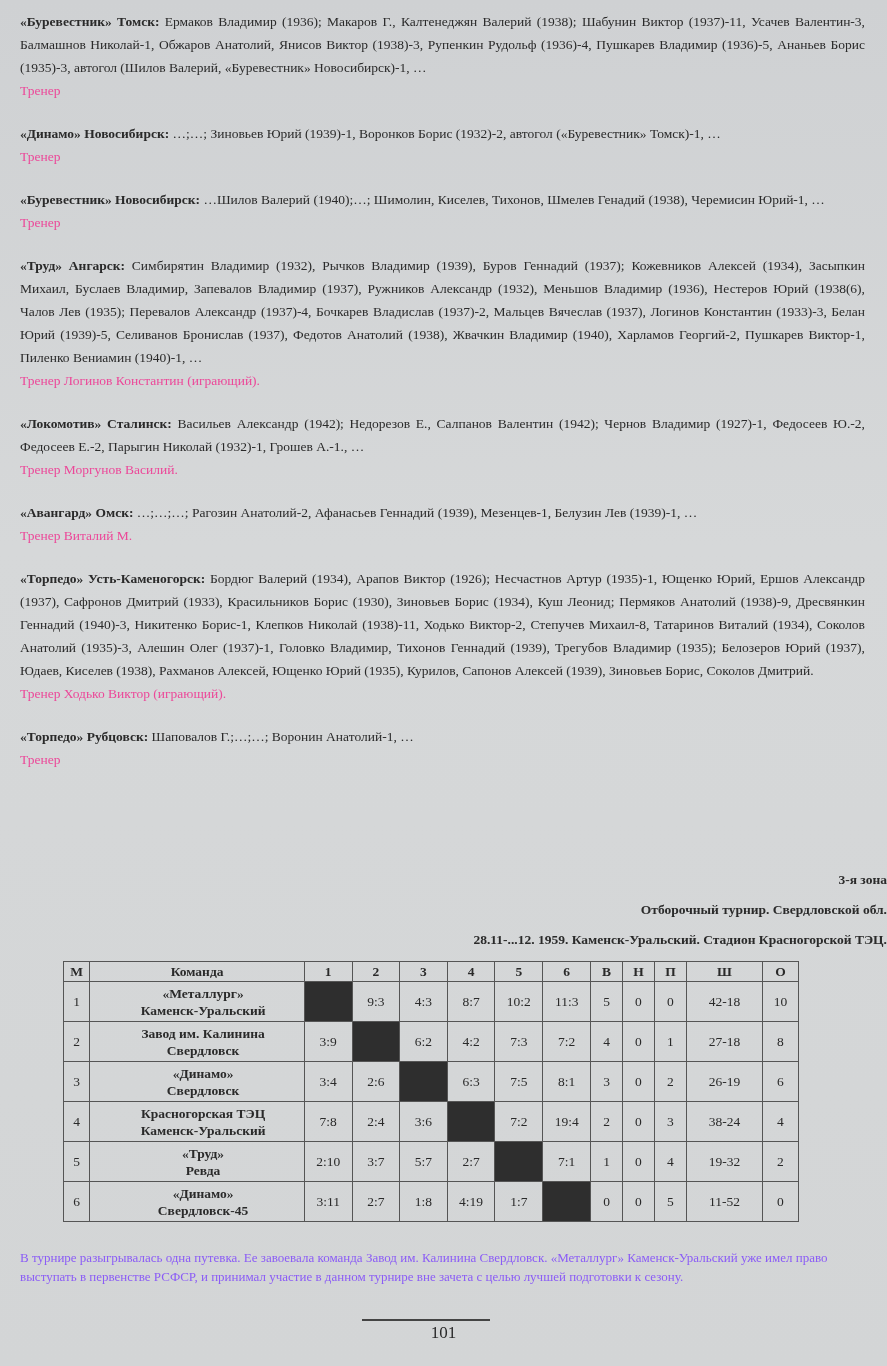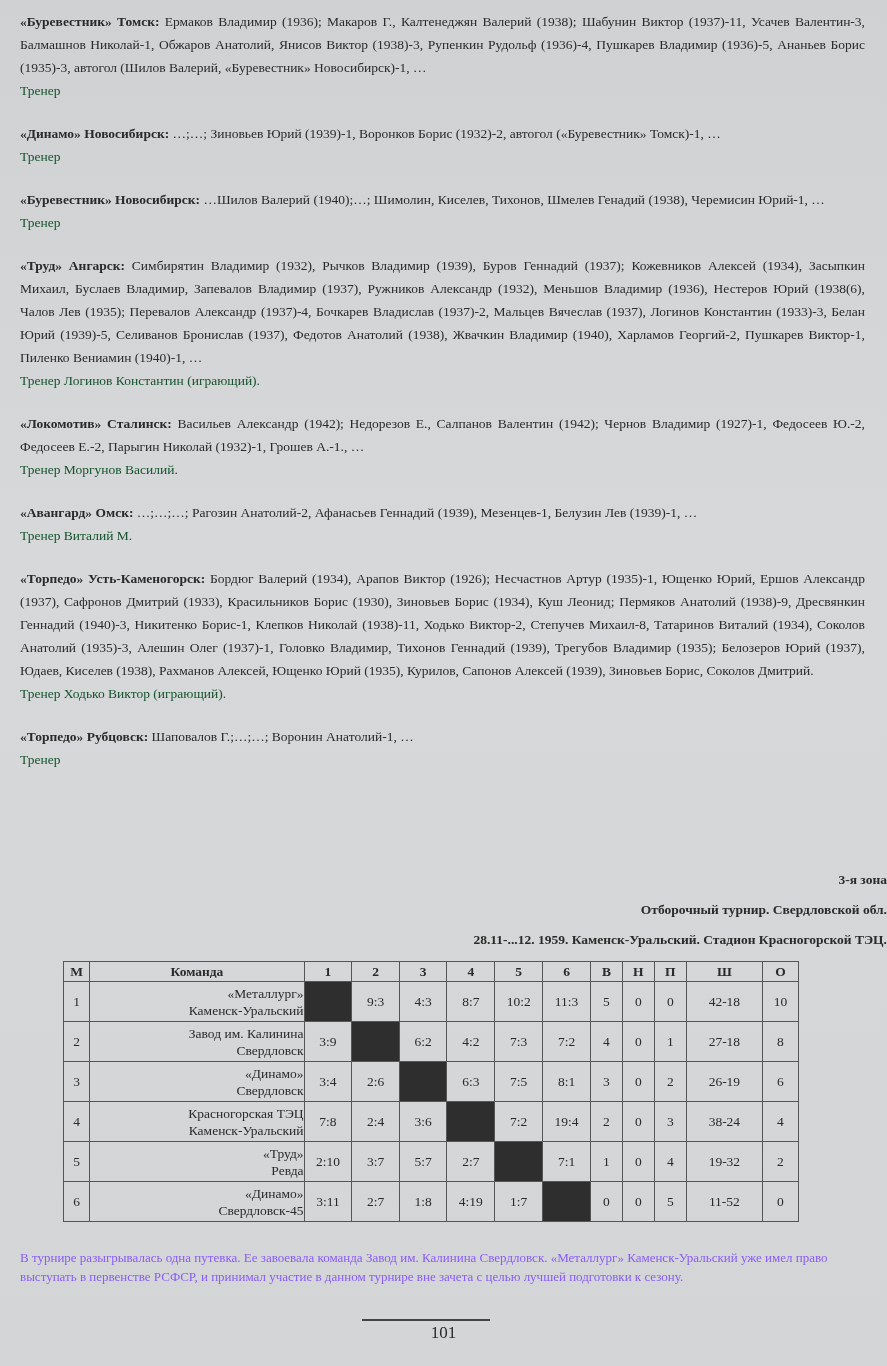--- a/index.html
+++ b/index.html
@@ -9,38 +9,38 @@
     font-family: "Liberation Serif", "DejaVu Serif", serif;
     color: #2a2a2a;
   }
   .page { position: relative; width: 887px; height: 1366px; }
   .entries { position: absolute; left: 20px; top: 10px; width: 845px; }
   .entry { margin-bottom: 20px; }
   .entry p {
     margin: 0; font-size: 13.5px; line-height: 23px; text-align: justify;
   }
   .team { font-weight: bold; }
-  .coach { font-size: 13.5px; line-height: 23px; color: #14532d; }
+  .coach { font-size: 13.5px; line-height: 23px; color: #ec4899; }
 
   .heading { position: absolute; left: 0; width: 887px; text-align: right;
     font-weight: bold; font-size: 13.5px; }
   .h1 { top: 872px; }
   .h2 { top: 902px; }
   .h3 { top: 932px; }
 
   table.results {
     position: absolute; left: 63px; top: 961px; width: 736px;
     border-collapse: collapse; font-size: 13.5px;
   }
   table.results th, table.results td {
     border: 1.5px solid #555; text-align: center; padding: 0;
   }
   table.results th { height: 19px; font-weight: bold; }
   table.results td { height: 39px; }
-  table.results td.name { text-align: right; font-weight: normal; padding-left: 12px; line-height: 17px; }
+  table.results td.name { text-align: center; font-weight: bold; padding-left: 12px; line-height: 17px; }
   table.results td.dark { background: #2e2e2e; }
   .c-m { width: 26px; } .c-team { width: 219px; }
   .c-s { width: 48px; } .c-s6 { width: 48px; }
   .c-w { width: 32px; } .c-d { width: 32px; } .c-l { width: 32px; }
   .c-g { width: 78px; } .c-p { width: 36px; }
 
   .note { position: absolute; left: 20px; top: 1248px; width: 840px;
     font-size: 13px; line-height: 19px; color: #8b5cf6; }
   .rule { position: absolute; left: 362px; top: 1319px; width: 128px; height: 1.5px; background: #444; }
   .pagenum { position: absolute; left: 0; width: 887px; top: 1323px; text-align: center; font-size: 17px; }

